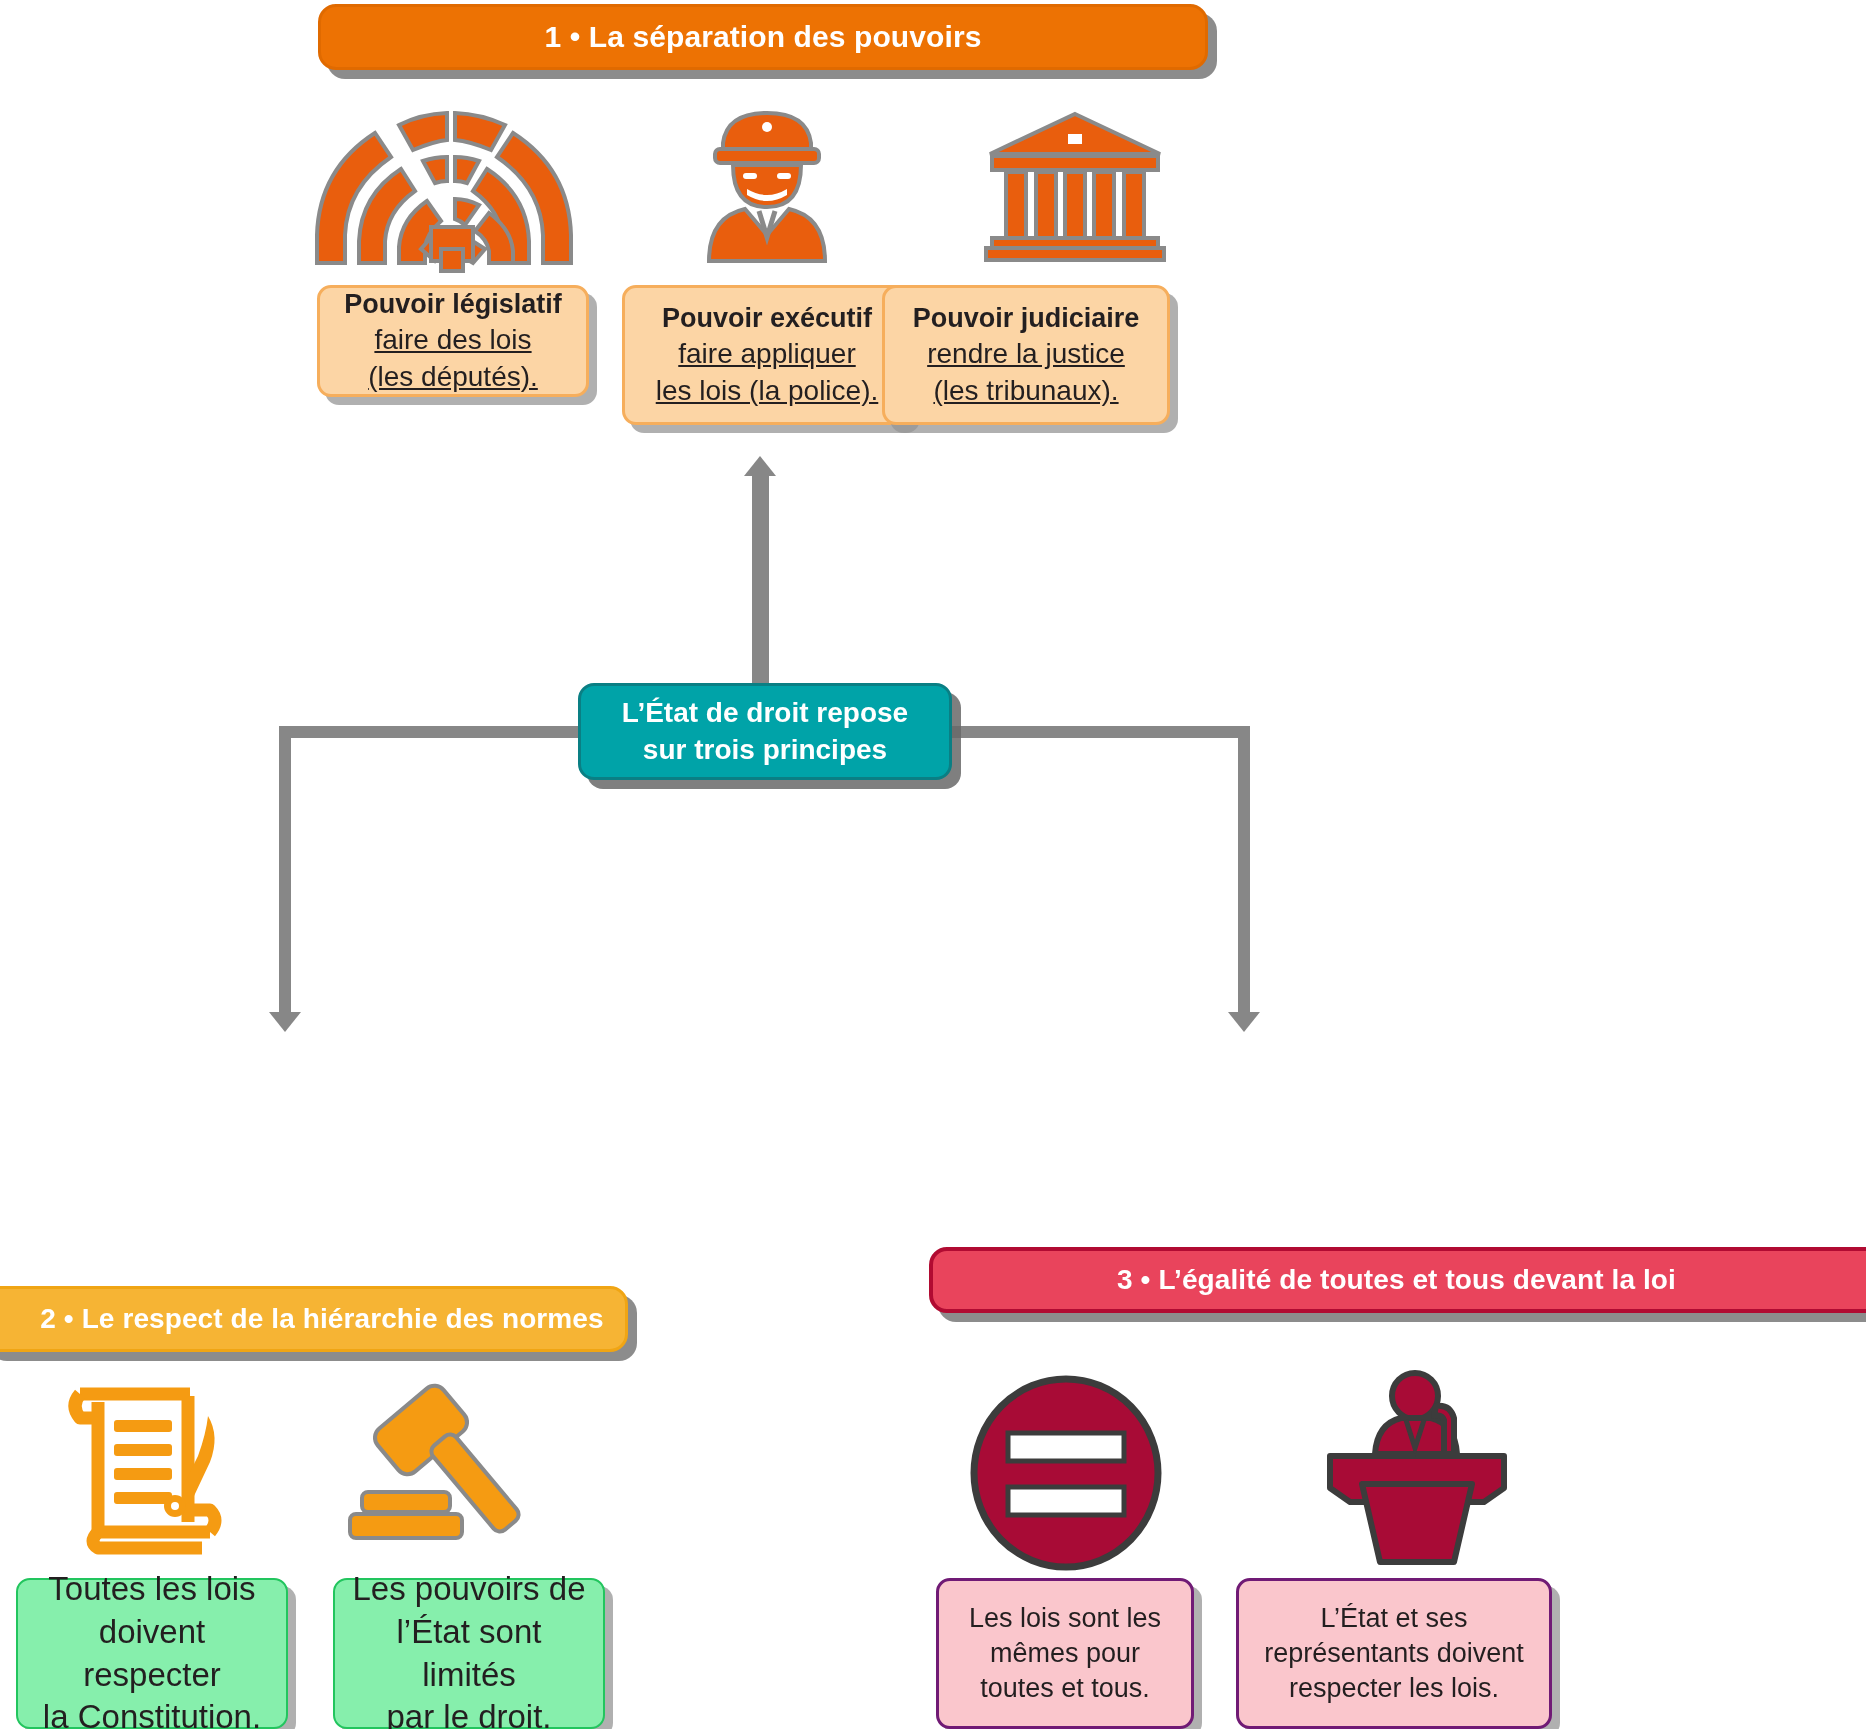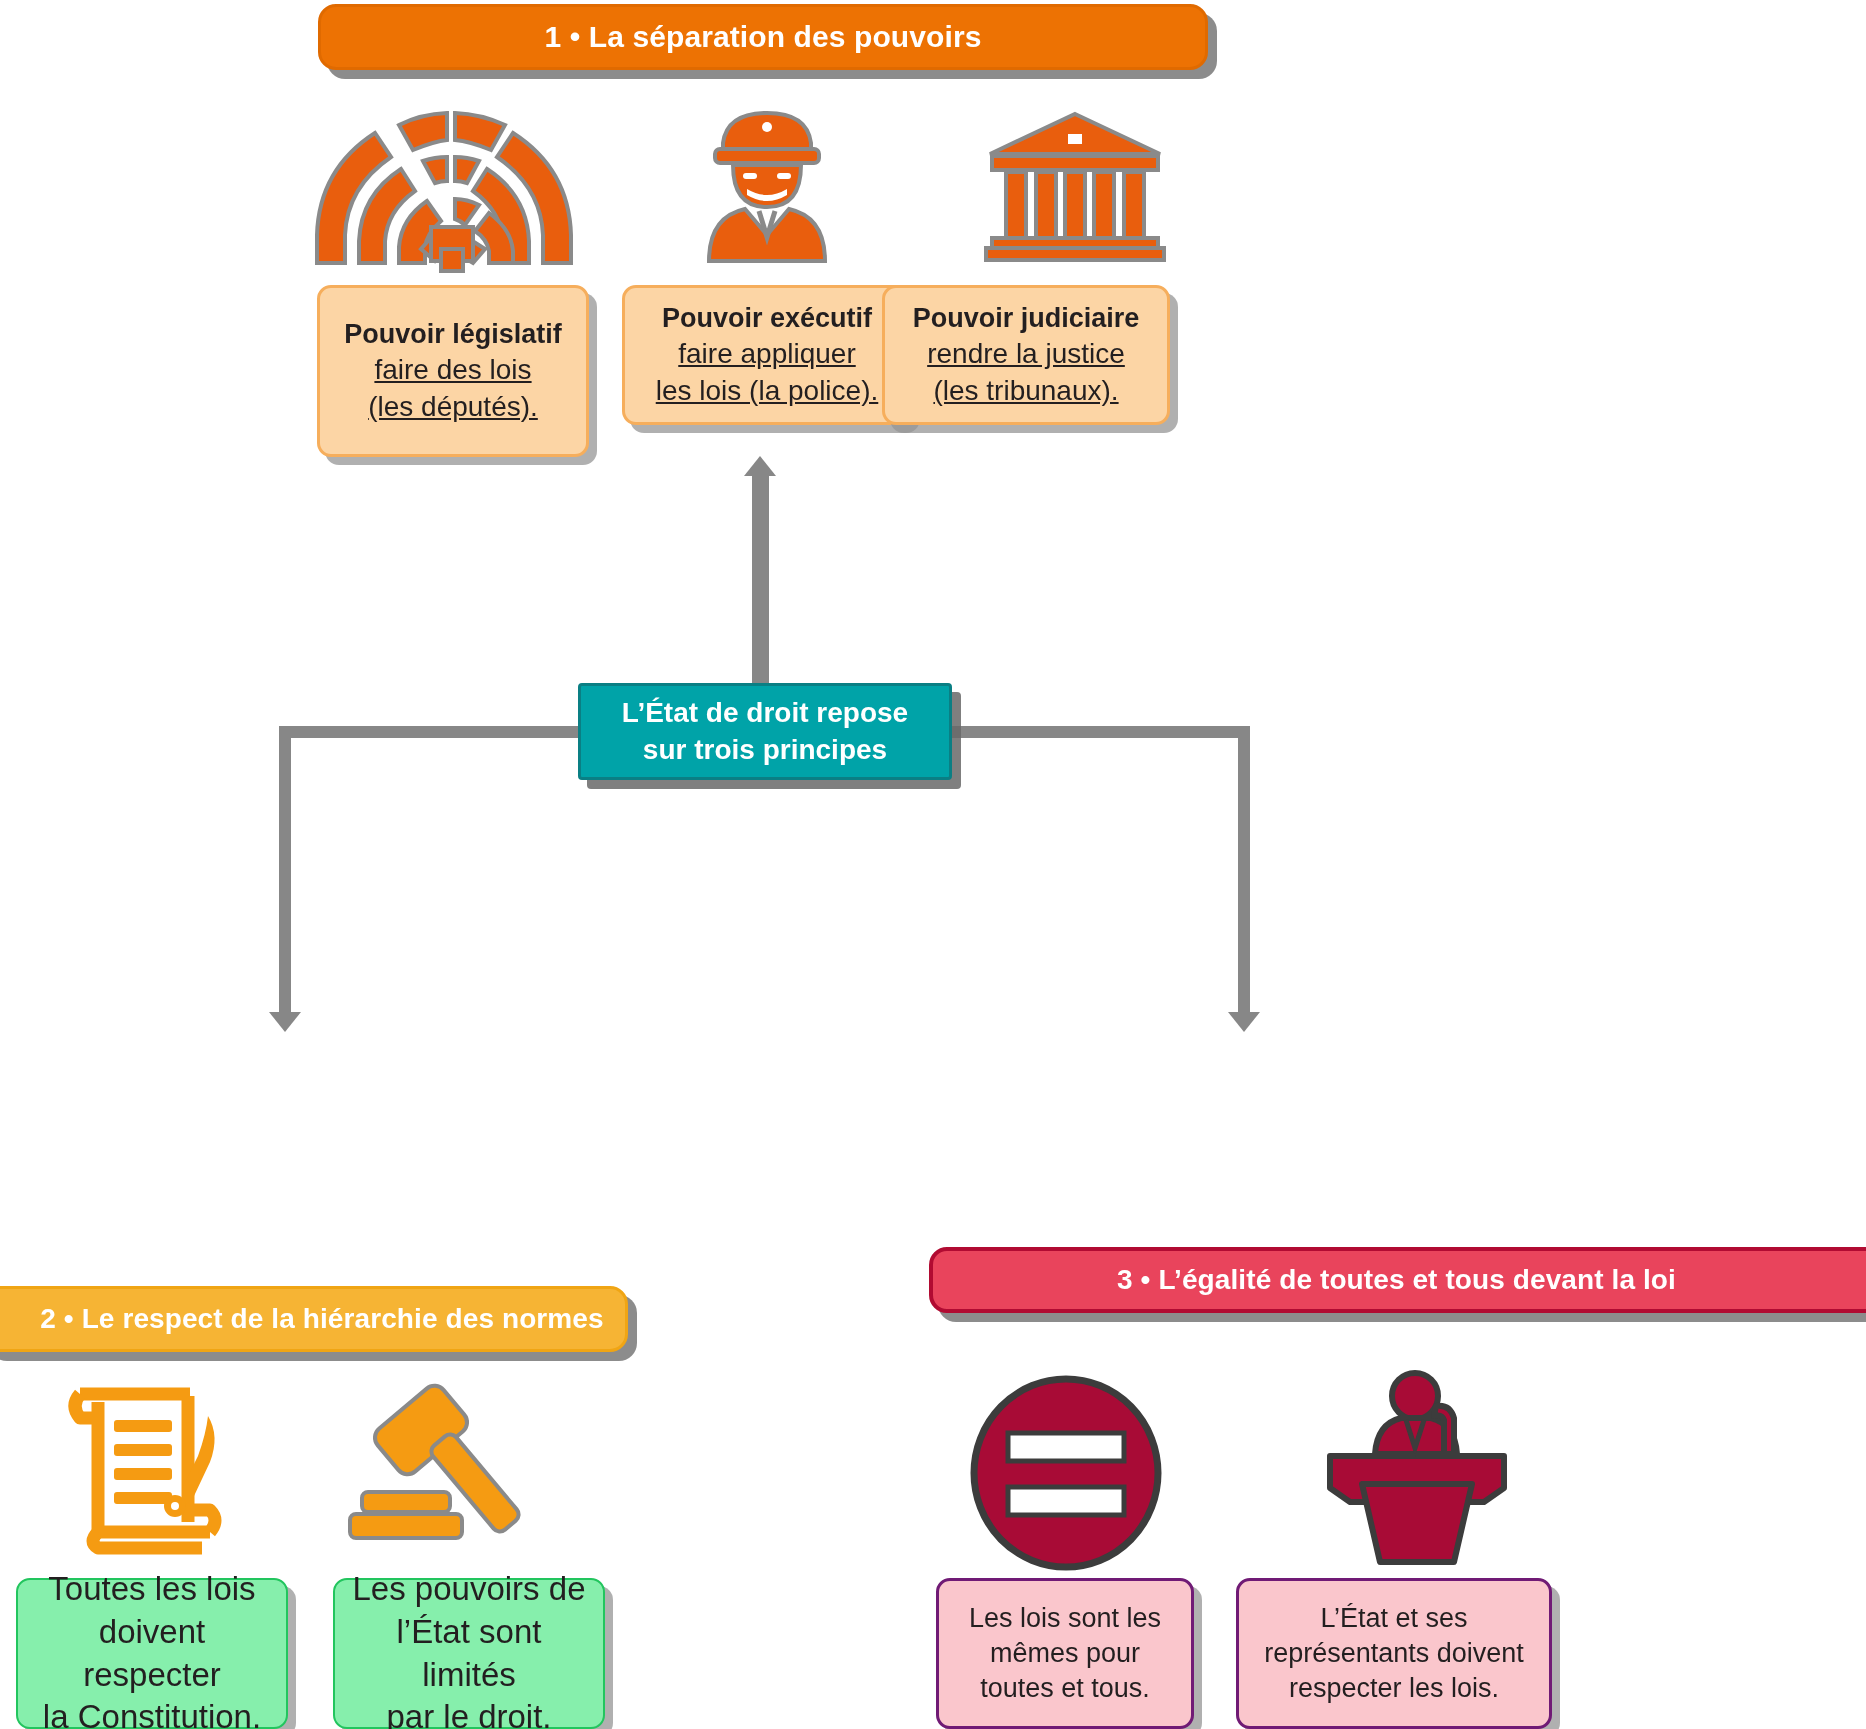--- a/index.html
+++ b/index.html
@@ -54,21 +54,21 @@
     border: 4px solid #B10B32;
     font-size: 28px;
   }
   #hdr-3 .hdr-label { padding-right: 22px; }
 
   
   #center-node {
     left: 578px; top: 683px; width: 374px; height: 97px;
     background: #00A3A8;
     border: 3px solid #0A7F84;
-    border-radius: 4px;
+    border-radius: 16px;
     color: #ffffff;
     font-weight: bold;
     font-size: 28px;
     line-height: 1.32;
     box-shadow: 9px 9px 0 0 rgba(105,105,105,.85);
   }
 
   
   .cap {
     border-radius: 14px;
@@ -207,21 +207,21 @@
       <rect x="110" y="62" width="20" height="66"></rect>
       <rect x="140" y="62" width="20" height="66"></rect>
 
       <rect x="8" y="128" width="166" height="10"></rect>
       <rect x="2" y="138" width="178" height="12"></rect>
     </g>
     <rect x="84" y="24" width="14" height="10" fill="#ffffff"></rect>
   </svg>
 </div>
 
-<div class="node cap cap-orange" style="left:317px; top:285px; width:272px; height:172px;">
+<div class="node cap cap-orange" style="left:317px; top:285px; width:272px; height:112px;">
   <span class="cap-title">Pouvoir législatif</span>
   <span class="cap-sub">faire des lois</span>
   <span class="cap-sub">(les députés).</span>
 </div>
 
 <div class="node cap cap-orange" style="left:622px; top:285px; width:290px; height:140px;">
   <span class="cap-title">Pouvoir exécutif</span>
   <span class="cap-sub">faire appliquer</span>
   <span class="cap-sub">les lois (la police).</span>
 </div>

